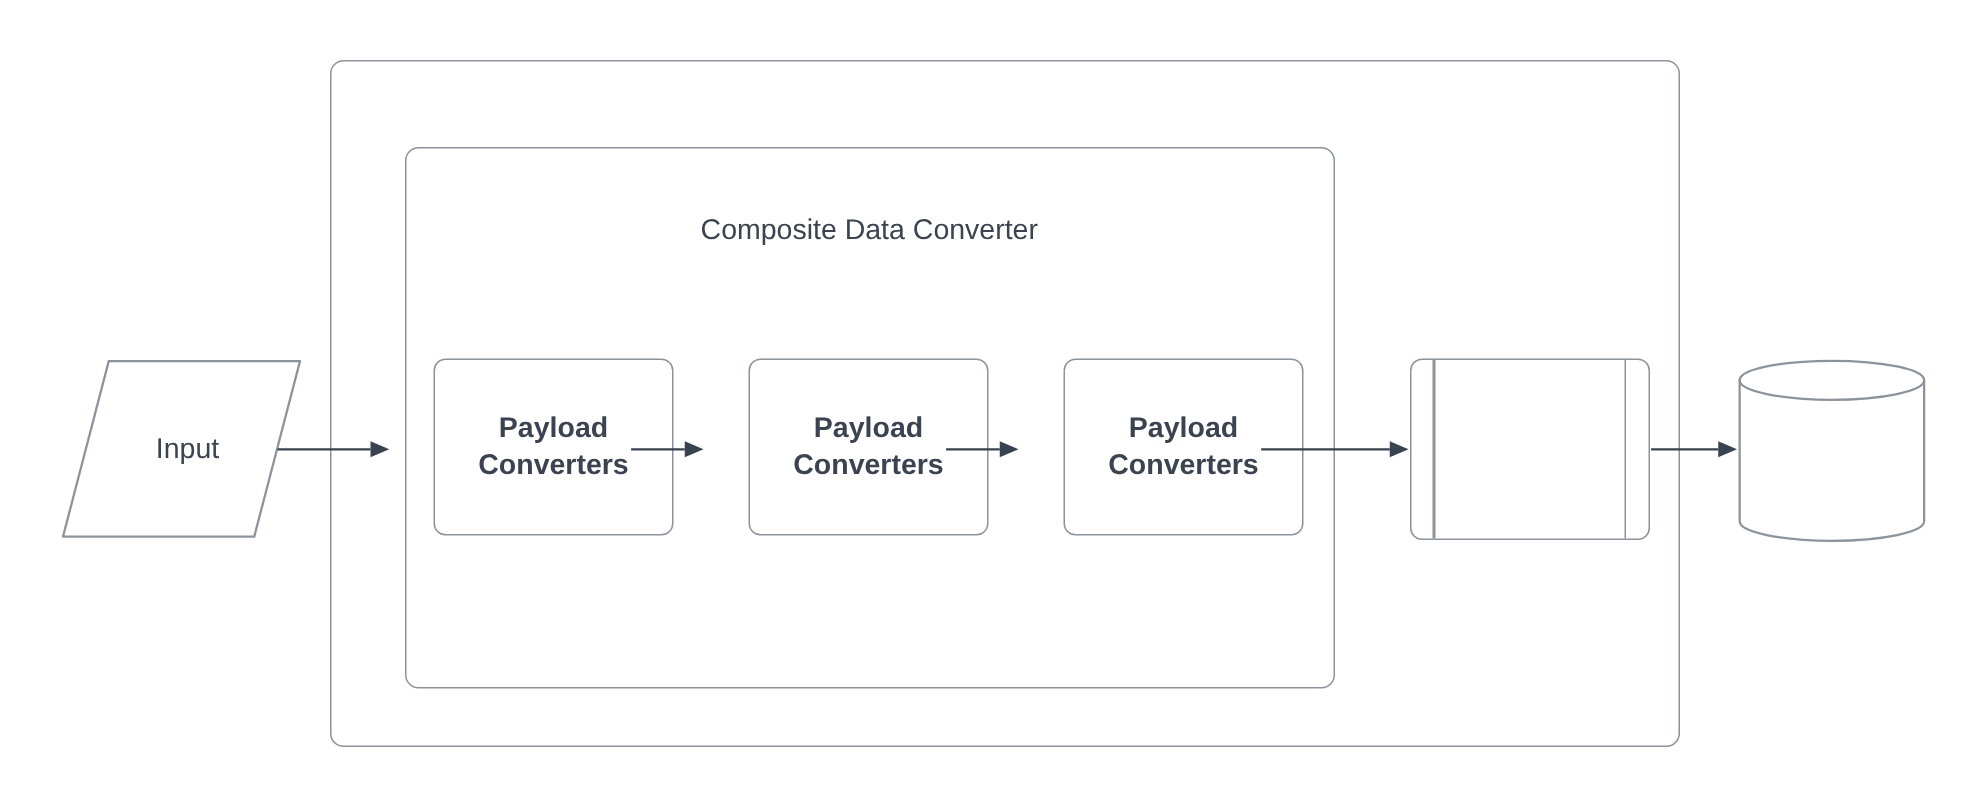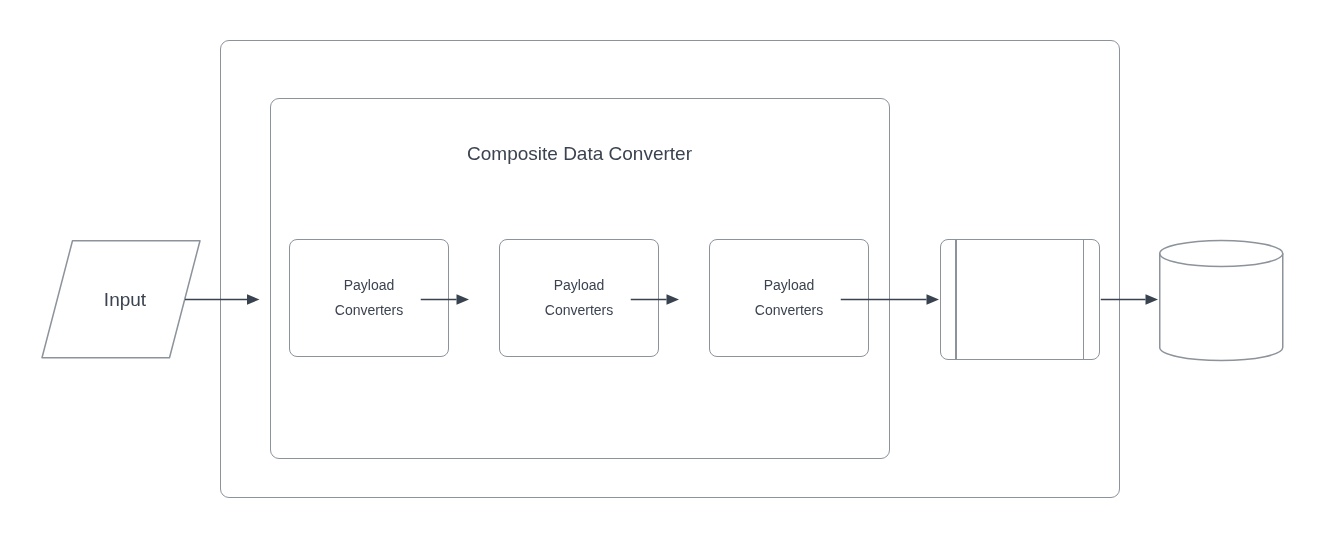--- a/index.html
+++ b/index.html
@@ -51,24 +51,25 @@
     position: absolute;
     box-sizing: border-box;
     background: #ffffff;
     border: 1.5px solid #8c939b;
     border-radius: 8px;
     display: flex;
     align-items: center;
     justify-content: center;
   }
   .node-label {
-    font-size: 14px;
+    font-size: 19px;
     line-height: 25px;
     text-align: center;
     color: #3b4350;
+    font-weight: bold;
   }
   .payload-box {
     width: 160px;
     height: 118px;
     top: 140.5px;
   }
   .payload-box .node-label { width: 122px; }
   .pc1 { left: 18.5px; }
   .pc2 { left: 228.5px; }
   .pc3 { left: 438.5px; }

